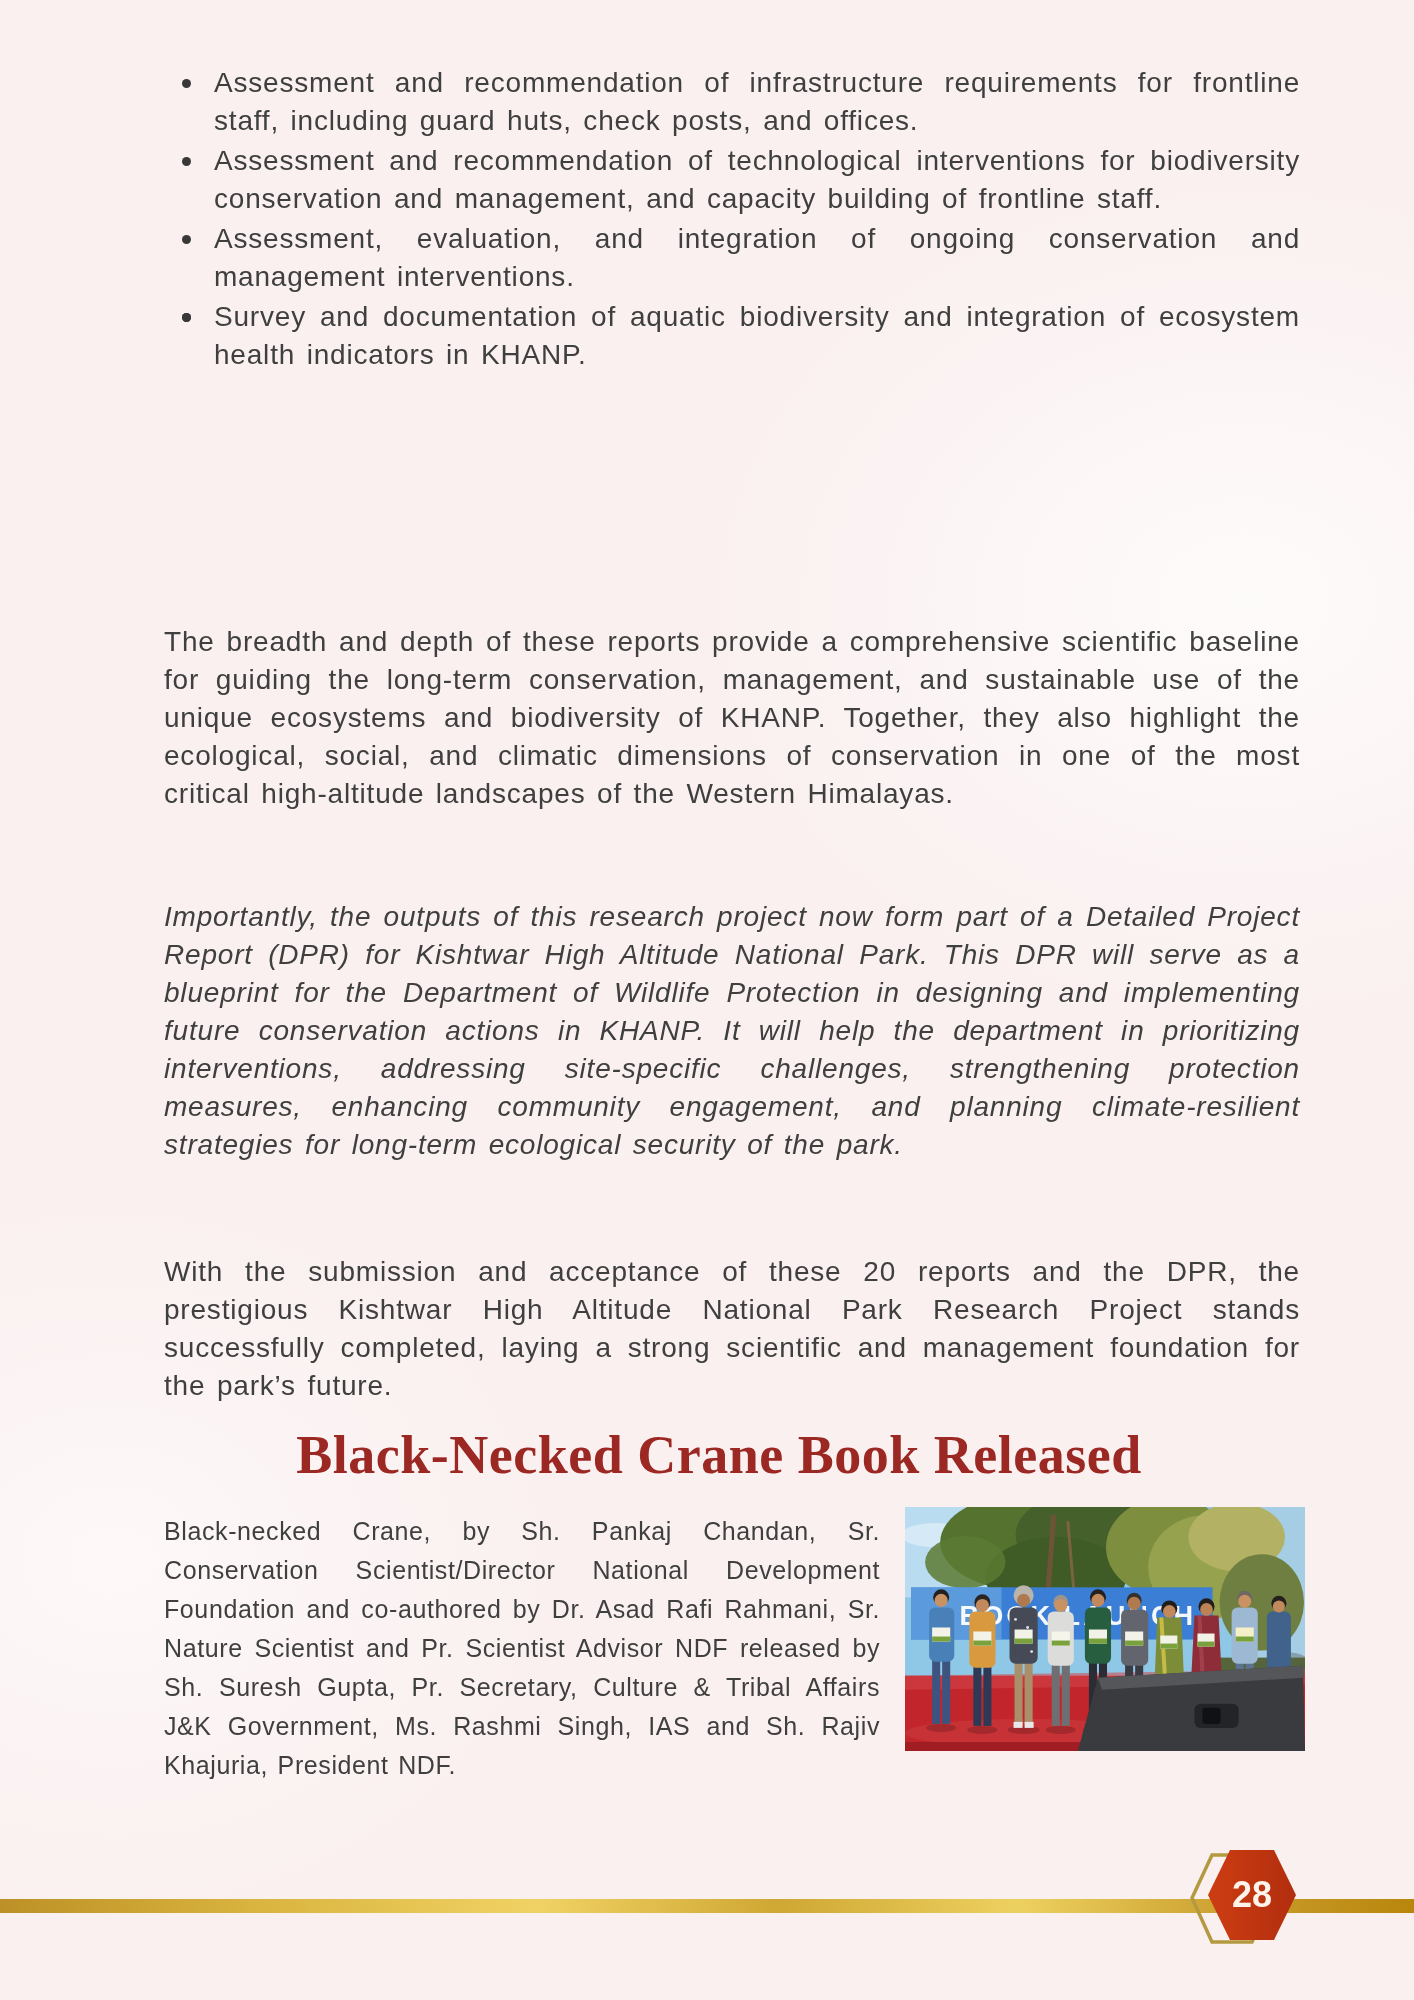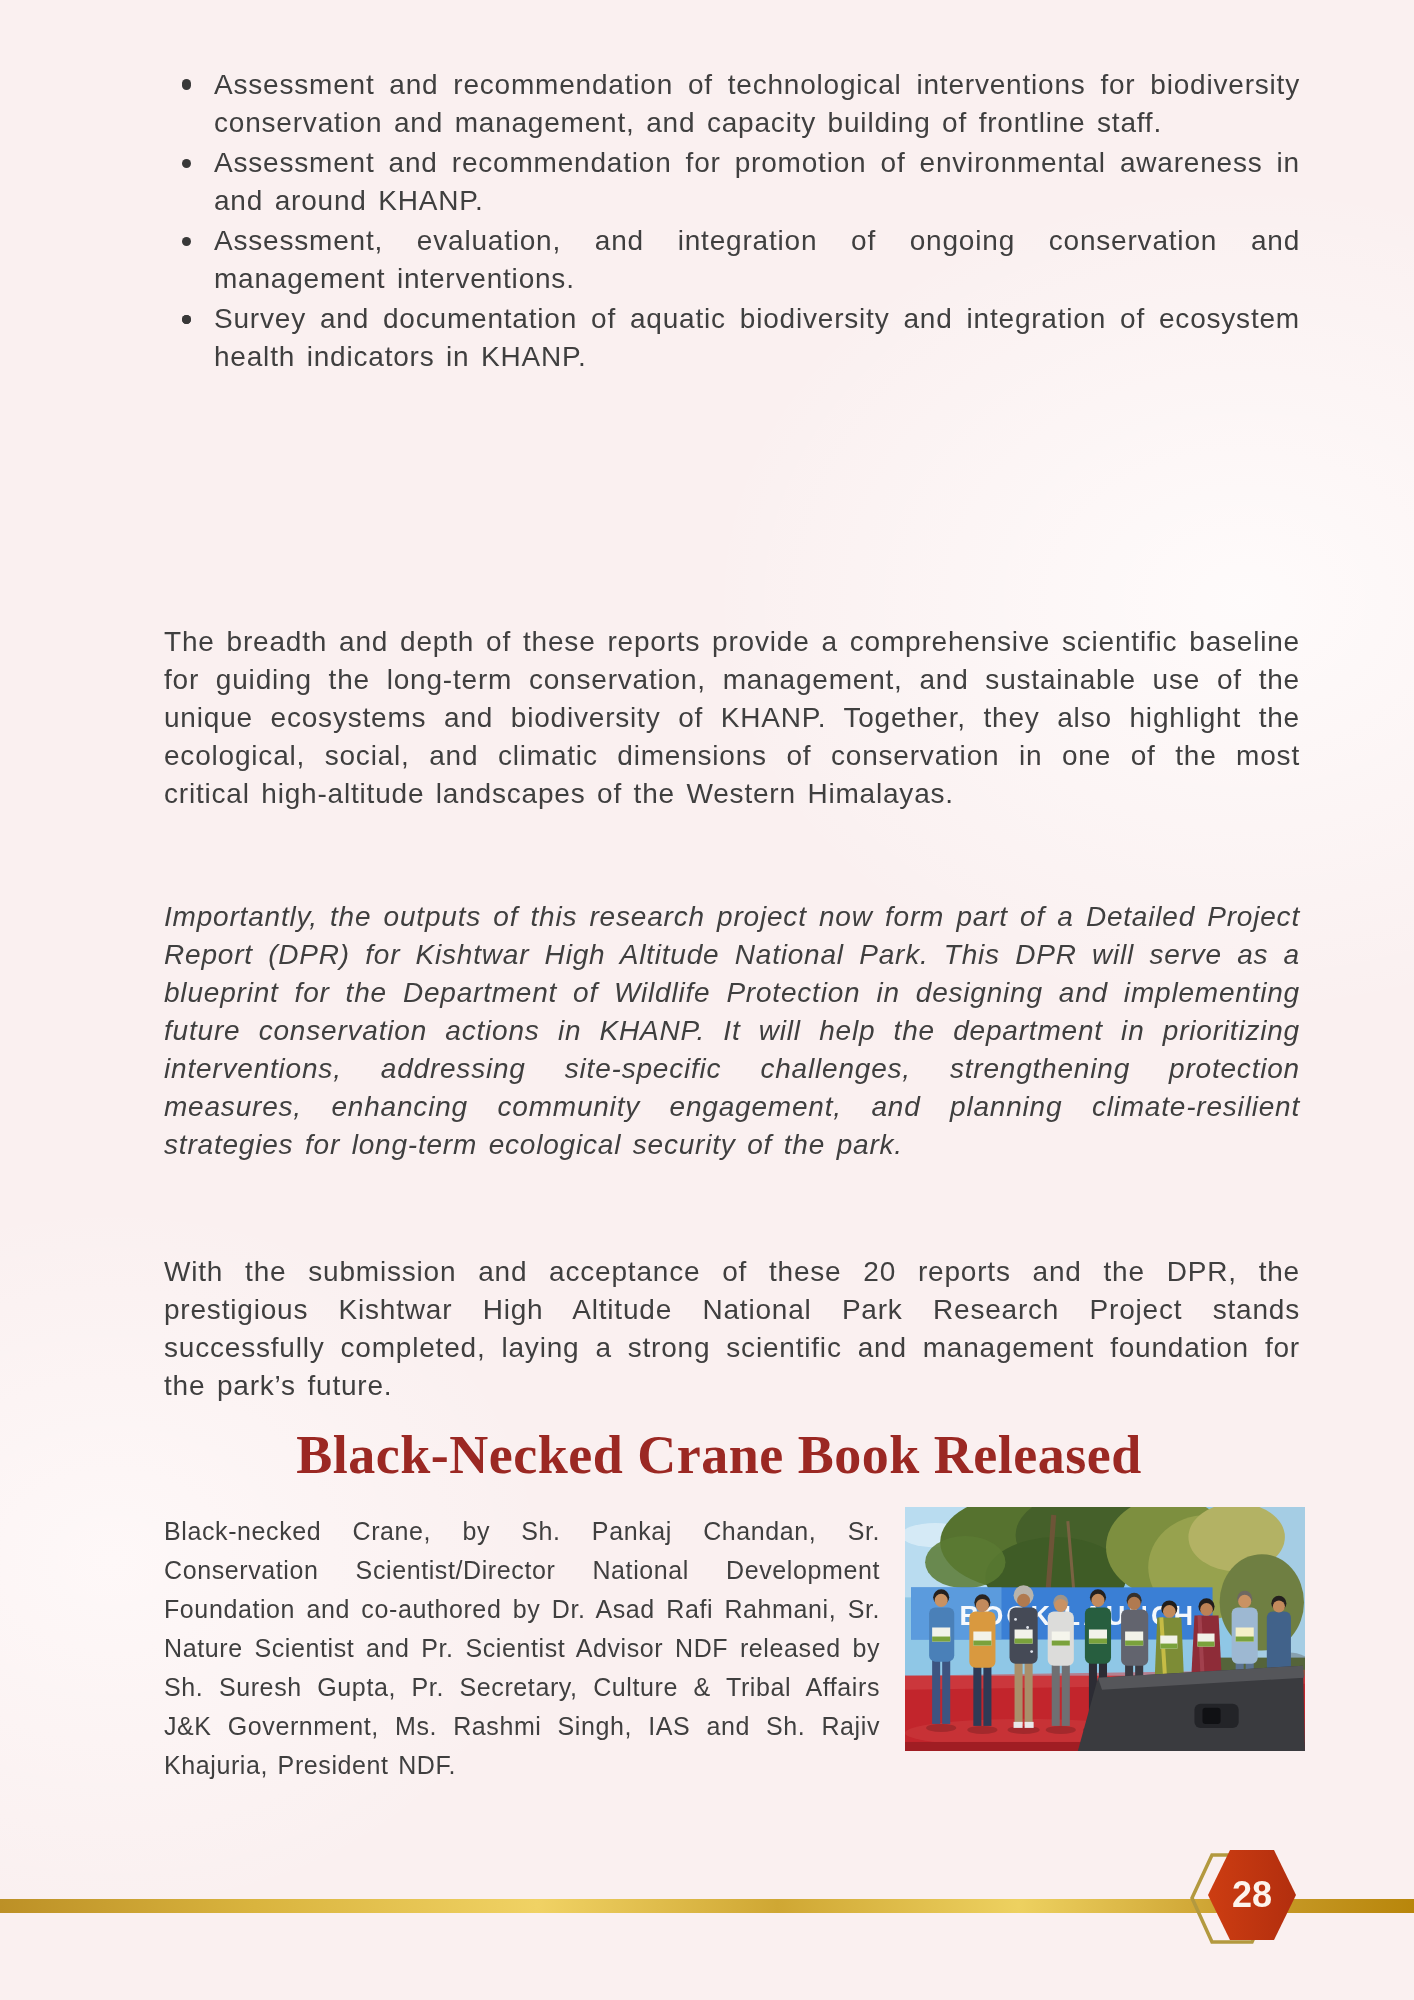--- a/index.html
+++ b/index.html
@@ -88,23 +88,22 @@
     font-weight:bold;font-size:27px;letter-spacing:3px;
     fill:#ffffff;opacity:.95;
   }
 </style>
 </head>
 <body>
 
 <div class="page">
 
   <ul class="bullet-list">
-    <li><span class="bullet-dot"></span></li>
+    <li><span class="bullet-dot"></span><span>Assessment and recommendation of infrastructure requirements for frontline staff, including guard huts, check posts, and offices.</span></li>
     <li><span class="bullet-dot"></span><span>Assessment and recommendation of technological interventions for biodiversity conservation and management, and capacity building of frontline staff.</span></li>
-    <li><span class="bullet-dot"></span><span>Assessment and recommendation for promotion of environmental awareness in and around KHANP.</span></li>
     <li><span class="bullet-dot"></span><span>Assessment, evaluation, and integration of ongoing conservation and management interventions.</span></li>
     <li><span class="bullet-dot"></span></li>
     <li><span class="bullet-dot"></span><span>Survey and documentation of aquatic biodiversity and integration of ecosystem health indicators in KHANP.</span></li>
   </ul>
 
   <p class="para para-1">The breadth and depth of these reports provide a comprehensive scientific baseline for guiding the long-term conservation, management, and sustainable use of the unique ecosystems and biodiversity of KHANP. Together, they also highlight the ecological, social, and climatic dimensions of conservation in one of the most critical high-altitude landscapes of the Western Himalayas.</p>
   <p class="para para-2">Importantly, the outputs of this research project now form part of a Detailed Project Report (DPR) for Kishtwar High Altitude National Park. This DPR will serve as a blueprint for the Department of Wildlife Protection in designing and implementing future conservation actions in KHANP. It will help the department in prioritizing interventions, addressing site-specific challenges, strengthening protection measures, enhancing community engagement, and planning climate-resilient strategies for long-term ecological security of the park.</p>
   <p class="para para-3">With the submission and acceptance of these 20 reports and the DPR, the prestigious Kishtwar High Altitude National Park Research Project stands successfully completed, laying a strong scientific and management foundation for the park’s future.</p>
 
   <h1 class="section-heading">Black-Necked Crane Book Released</h1>

